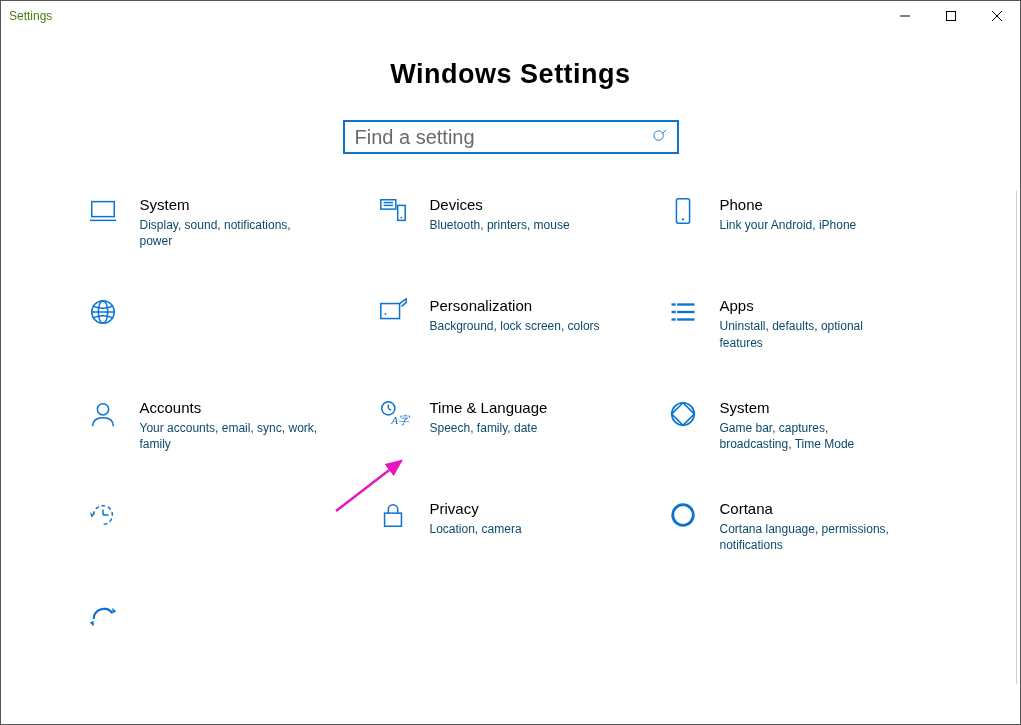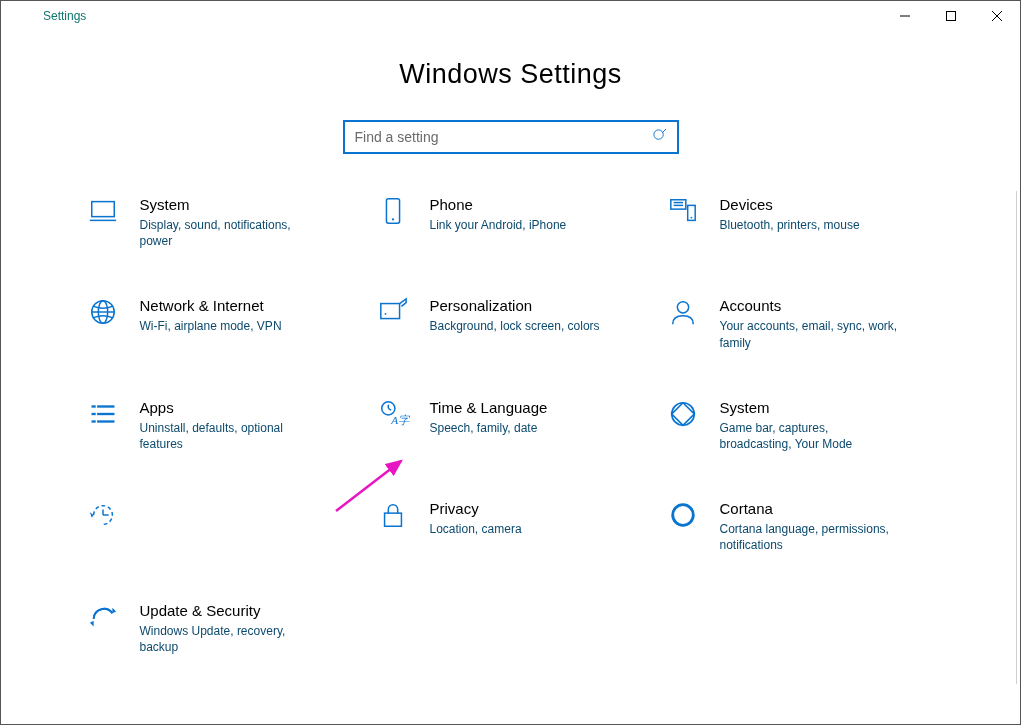--- a/index.html
+++ b/index.html
@@ -26,22 +26,21 @@
   
   .titlebar {
     height: 30px;
     display: flex;
     align-items: center;
     justify-content: space-between;
     padding-left: 8px;
     font-size: 12px;
   }
   .titlebar .title {
-    color: #0f766e;
-    margin-left: 34px;
+    color: #4d7c0f;
   }
   .win-controls {
     display: flex;
     height: 100%;
   }
   .win-btn {
     width: 46px;
     height: 30px;
     display: flex;
     align-items: center;
@@ -58,38 +57,38 @@
     bottom: 0;
   }
   .page-inner {
     height: 100%;
     overflow: hidden;
     position: relative;
   }
   .heading {
     text-align: center;
     font-size: 27px;
-    font-weight: 400;
+    font-weight: 700;
     letter-spacing: 0.5px;
     padding-top: 28px;
   }
   .search-wrap {
     margin-top: 30px;
     display: flex;
     justify-content: center;
   }
   .search {
     width: 336px;
     height: 34px;
     border: 2px solid #0a74d1;
     display: flex;
     align-items: center;
     padding: 0 10px;
     color: #6a6a6a;
-    font-size: 14px;
+    font-size: 20px;
     justify-content: space-between;
   }
   .search .placeholder { color: #6a6a6a; }
   .search .search-icon { color: #0a74d1; }
 
   
   .grid {
     margin: 40px auto 8px auto;
     width: 870px;
     display: grid;
@@ -206,86 +205,69 @@
           </div>
           <div class="text">
             <div class="title">System</div>
             <div class="sub">Display, sound, notifications, power</div>
           </div>
         </div>
 
         <div class="tile">
           <div class="icon">
             <svg viewBox="0 0 32 32" fill="none" stroke="currentColor" stroke-width="1.6">
-              <rect x="9" y="3" width="14" height="26" rx="2"></rect>
-              <circle cx="16" cy="25" r="1.2" fill="currentColor" stroke="none"></circle>
-            </svg>
-          </div>
-          <div class="text">
-            <div class="title">Phone</div>
-            <div class="sub">Link your Android, iPhone</div>
-          </div>
-        </div>
-
-        <div class="tile">
-          <div class="icon">
-            <svg viewBox="0 0 32 32" fill="none" stroke="currentColor" stroke-width="1.6">
               <rect x="3" y="4" width="16" height="10"></rect>
               <rect x="21" y="10" width="8" height="16"></rect>
               <circle cx="25" cy="23" r="1" fill="currentColor" stroke="none"></circle>
               <line x1="6" y1="7" x2="16" y2="7"></line>
               <line x1="6" y1="10" x2="16" y2="10"></line>
             </svg>
           </div>
           <div class="text">
             <div class="title">Devices</div>
             <div class="sub">Bluetooth, printers, mouse</div>
           </div>
         </div>
 
         <div class="tile">
           <div class="icon">
             <svg viewBox="0 0 32 32" fill="none" stroke="currentColor" stroke-width="1.6">
+              <rect x="9" y="3" width="14" height="26" rx="2"></rect>
+              <circle cx="16" cy="25" r="1.2" fill="currentColor" stroke="none"></circle>
+            </svg>
+          </div>
+          <div class="text">
+            <div class="title">Phone</div>
+            <div class="sub">Link your Android, iPhone</div>
+          </div>
+        </div>
+
+        <div class="tile">
+          <div class="icon">
+            <svg viewBox="0 0 32 32" fill="none" stroke="currentColor" stroke-width="1.6">
               <circle cx="16" cy="16" r="12"></circle>
               <ellipse cx="16" cy="16" rx="5" ry="12"></ellipse>
               <line x1="4" y1="16" x2="28" y2="16"></line>
               <path d="M6 10 Q16 14 26 10"></path>
               <path d="M6 22 Q16 18 26 22"></path>
             </svg>
           </div>
-          <div class="text">
-            <div class="title">Network &amp; Internet</div>
-            <div class="sub">Wi-Fi, airplane mode, VPN</div>
-          </div>
         </div>
 
         <div class="tile">
           <div class="icon">
             <svg viewBox="0 0 32 32" fill="none" stroke="currentColor" stroke-width="1.6">
               <rect x="3" y="7" width="20" height="16"></rect>
               <path d="M23 7 L30 2 L30 6 L25 10"></path>
               <circle cx="8" cy="18" r="1" fill="currentColor" stroke="none"></circle>
             </svg>
           </div>
           <div class="text">
             <div class="title">Personalization</div>
             <div class="sub">Background, lock screen, colors</div>
-          </div>
-        </div>
-
-        <div class="tile">
-          <div class="icon">
-            <svg viewBox="0 0 32 32" fill="none" stroke="currentColor" stroke-width="1.6">
-              <circle cx="16" cy="11" r="6"></circle>
-              <path d="M5 29 Q5 20 16 20 Q27 20 27 29"></path>
-            </svg>
-          </div>
-          <div class="text">
-            <div class="title">Accounts</div>
-            <div class="sub">Your accounts, email, sync, work, family</div>
           </div>
         </div>
 
         <div class="tile">
           <div class="icon">
             <svg viewBox="0 0 32 32" fill="none" stroke="currentColor" stroke-width="2.5" stroke-linecap="square">
               <line x1="5" y1="8" x2="7" y2="8"></line>
                 <line x1="11" y1="8" x2="27" y2="8"></line>
               <line x1="5" y1="16" x2="7" y2="16"></line>
                 <line x1="11" y1="16" x2="27" y2="16"></line>
@@ -295,20 +277,33 @@
           </div>
           <div class="text">
             <div class="title">Apps</div>
             <div class="sub">Uninstall, defaults, optional features</div>
           </div>
         </div>
 
         <div class="tile">
           <div class="icon">
             <svg viewBox="0 0 32 32" fill="none" stroke="currentColor" stroke-width="1.6">
+              <circle cx="16" cy="11" r="6"></circle>
+              <path d="M5 29 Q5 20 16 20 Q27 20 27 29"></path>
+            </svg>
+          </div>
+          <div class="text">
+            <div class="title">Accounts</div>
+            <div class="sub">Your accounts, email, sync, work, family</div>
+          </div>
+        </div>
+
+        <div class="tile">
+          <div class="icon">
+            <svg viewBox="0 0 32 32" fill="none" stroke="currentColor" stroke-width="1.6">
               <circle cx="11" cy="10" r="7"></circle>
               <line x1="11" y1="6" x2="11" y2="10"></line>
                 <line x1="11" y1="10" x2="14" y2="12"></line>
               <text x="14" y="27" font-size="12" fill="currentColor" stroke="none" font-family="Segoe UI">A字</text>
             </svg>
           </div>
           <div class="text">
             <div class="title">Time &amp; Language</div>
             <div class="sub">Speech, family, date</div>
           </div>
@@ -316,21 +311,21 @@
 
         <div class="tile">
           <div class="icon">
             <svg viewBox="0 0 32 32" fill="none" stroke="currentColor" stroke-width="1.8">
               <circle cx="16" cy="16" r="12"></circle>
               <path d="M16 4 Q10 10 4 16 Q10 22 16 28 Q22 22 28 16 Q22 10 16 4"></path>
             </svg>
           </div>
           <div class="text">
             <div class="title">System</div>
-            <div class="sub">Game bar, captures, broadcasting, Your Mode</div>
+            <div class="sub">Game bar, captures, broadcasting, Time Mode</div>
           </div>
         </div>
 
         <div class="tile">
           <div class="icon">
             <svg viewBox="0 0 32 32" fill="none" stroke="currentColor" stroke-width="1.6">
               <path d="M6 16 A10 10 0 1 1 16 26" stroke-dasharray="4 3"></path>
               <polygon points="6,16 2,13 4,19" fill="currentColor" stroke="none"></polygon>
               <line x1="16" y1="10" x2="16" y2="16"></line>
                 <line x1="16" y1="16" x2="22" y2="16"></line>
@@ -364,24 +359,20 @@
         </div>
 
         <div class="tile">
           <div class="icon">
             <svg viewBox="0 0 32 32" fill="none" stroke="currentColor" stroke-width="2">
               <path d="M26 12 A11 11 0 0 0 6 18"></path>
               <polygon points="26,12 30,10 26,6" fill="currentColor" stroke="none"></polygon>
               <path d="M6 20 A11 11 0 0 0 26 14" transform="rotate(180 16 16)"></path>
               <polygon points="6,20 2,22 6,26" fill="currentColor" stroke="none"></polygon>
             </svg>
-          </div>
-          <div class="text">
-            <div class="title">Update &amp; Security</div>
-            <div class="sub">Windows Update, recovery, backup</div>
           </div>
         </div>
 
       </div>
 
       <div class="scroll-hint"></div>
     </div>
   </div>
 
   <svg class="arrow-overlay">

